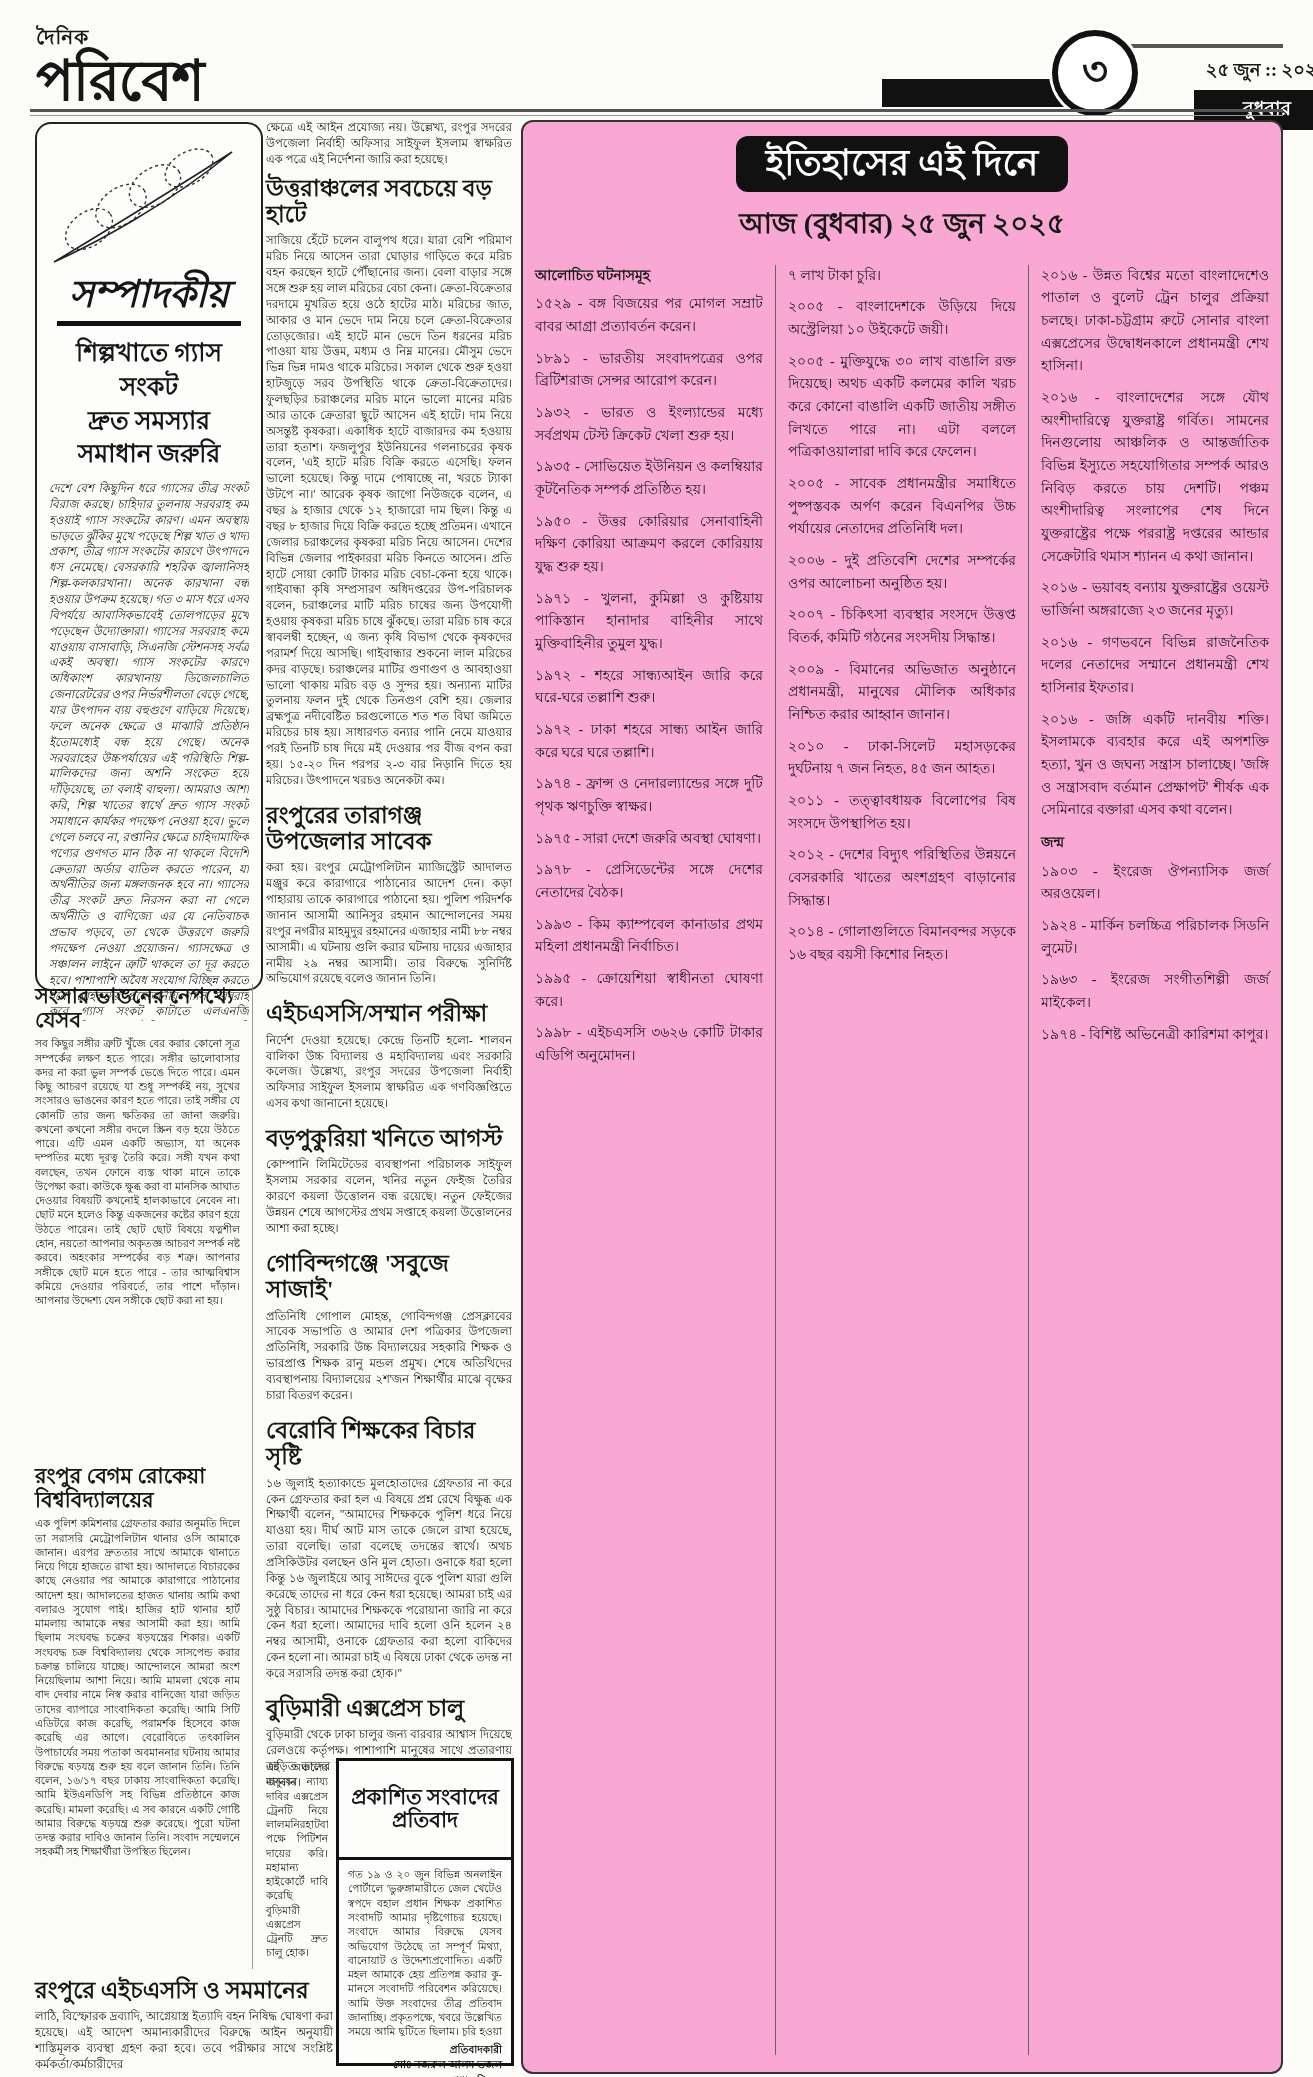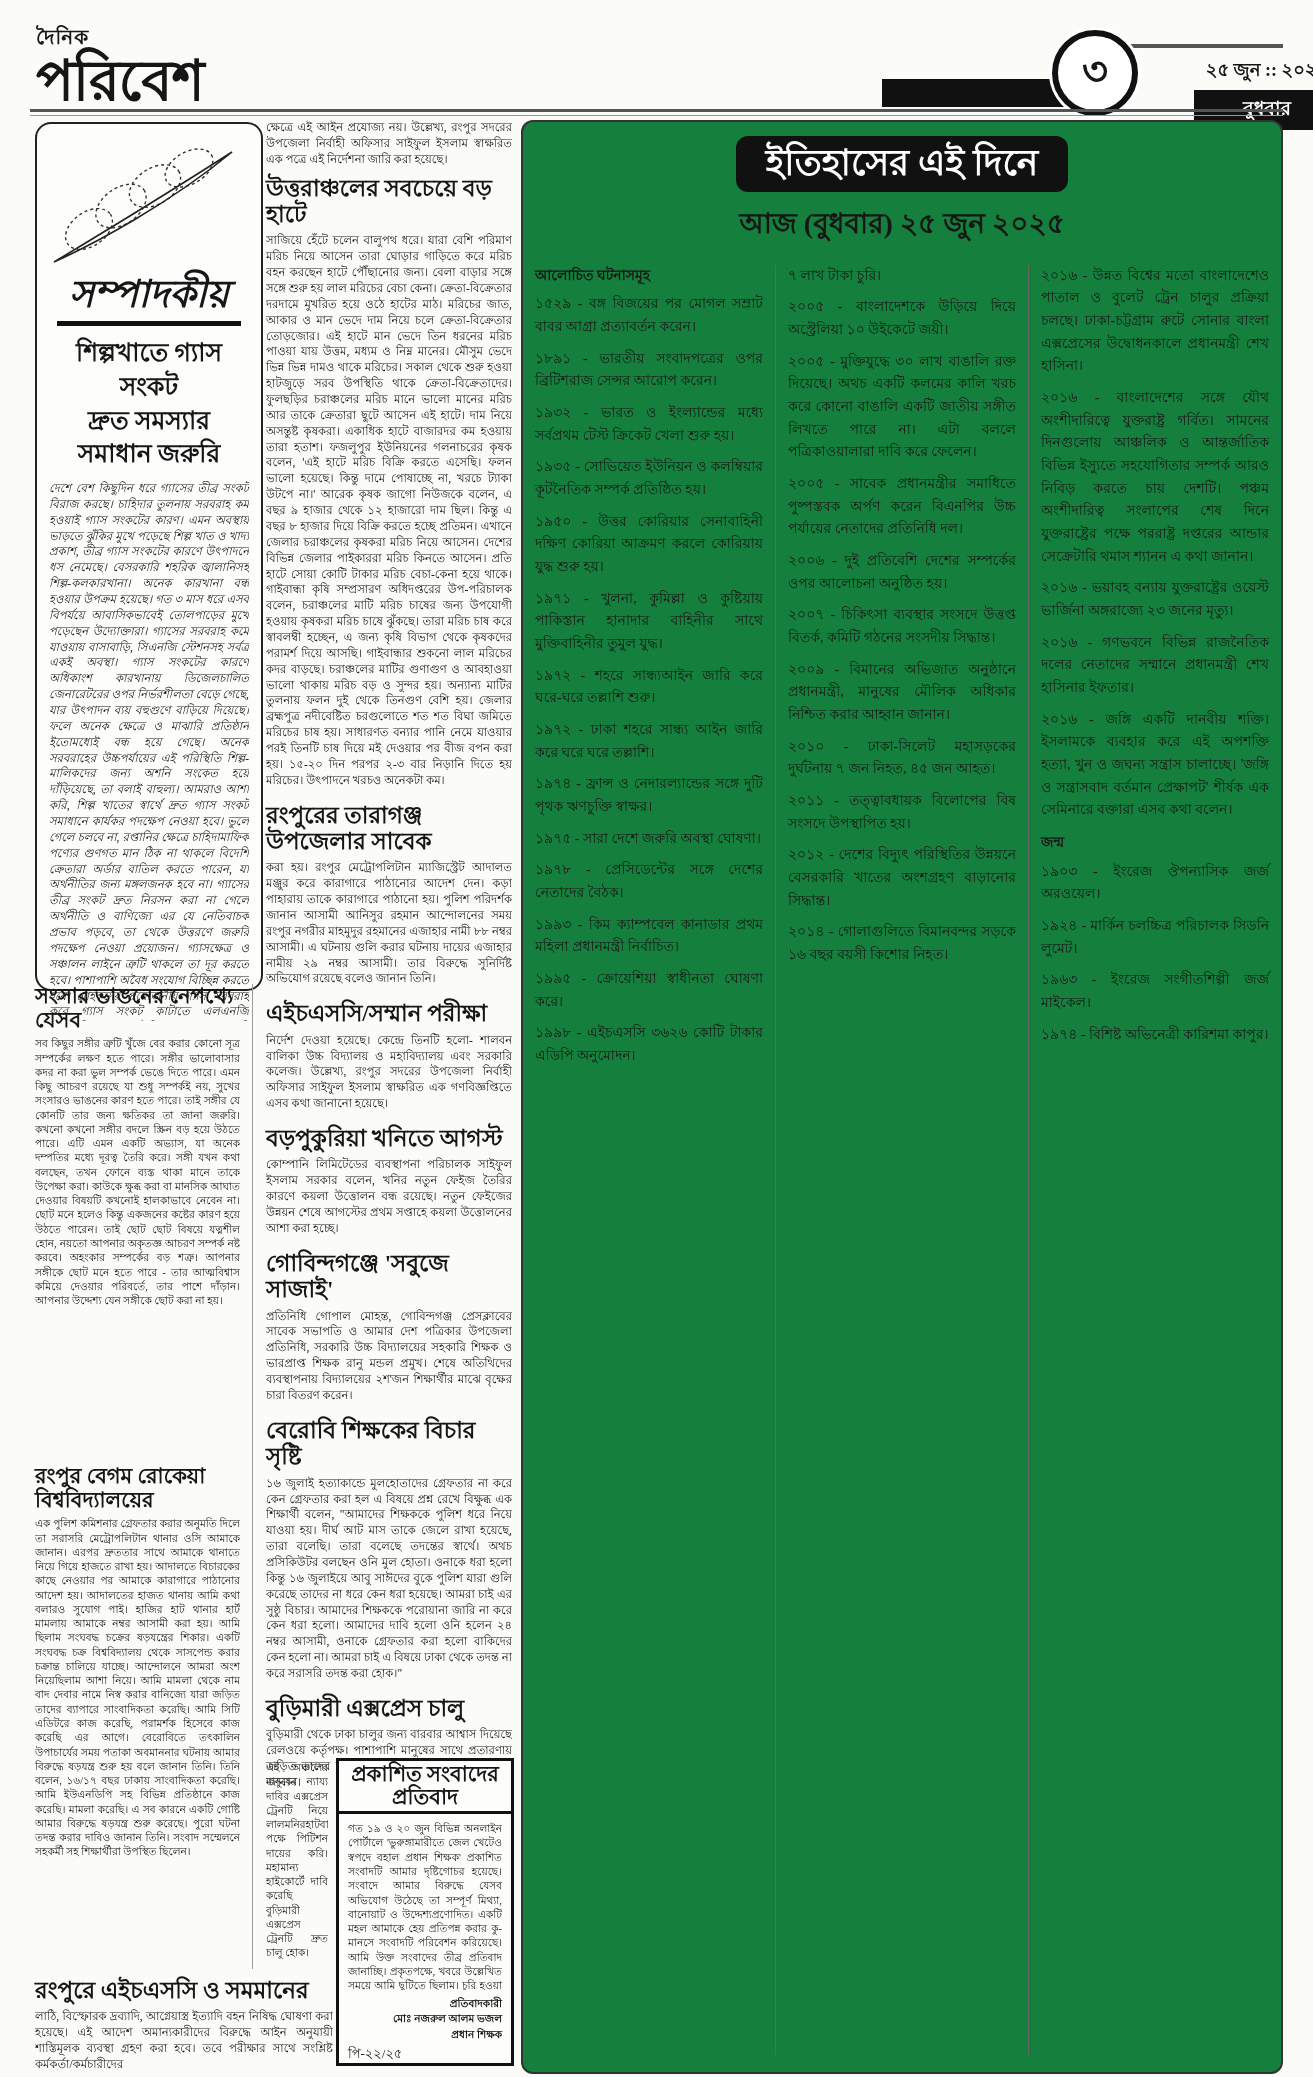--- a/index.html
+++ b/index.html
@@ -41,28 +41,28 @@
   .h-lg{font-size:23px;font-weight:900;line-height:1.15;margin:0 0 5px;}
   .h-md{font-size:21px;font-weight:900;line-height:1.15;margin:0 0 5px;}
   .art p{margin:0;}
   .art{margin-bottom:14px;}
   
   .protest{
     border:3px solid #111;background:#fdfdfb;padding:0;
   }
   .protest-head{
     border-bottom:3px solid #111;font-size:21px;font-weight:900;
-    text-align:center;padding:2px 4px;line-height:1.1;
+    text-align:center;padding:25px 4px;line-height:1.1;
   }
   .protest-body{padding:8px 9px 0;}
   .protest-sig{font-size:10.5px;line-height:1.45;text-align:right;padding:6px 9px 0;font-weight:bold;}
   .protest-code{font-size:13px;padding:2px 9px 8px;}
   
   .hist-box{
-    border:2.5px solid #333;border-radius:12px;background:#15803d;font-family:Liberation Serif, serif;
+    border:2.5px solid #333;border-radius:12px;background:#f9a8d4;font-family:Liberation Serif, serif;
   }
   .hist-title{
     background:#111;color:#fff;border-radius:12px;
     font-size:36px;font-weight:900;text-align:center;
     padding:8px 30px;display:inline-block;line-height:1.1;
   }
   .hist-sub{font-size:28px;font-weight:900;text-align:center;margin-top:10px;}
   .hist-cols{display:flex;margin-top:16px;}
   .hist-col{flex:1;padding:0 12px;font-size:14px;line-height:1.62;text-align:justify;}
   .hist-col + .hist-col{border-left:1.5px solid #666;}

